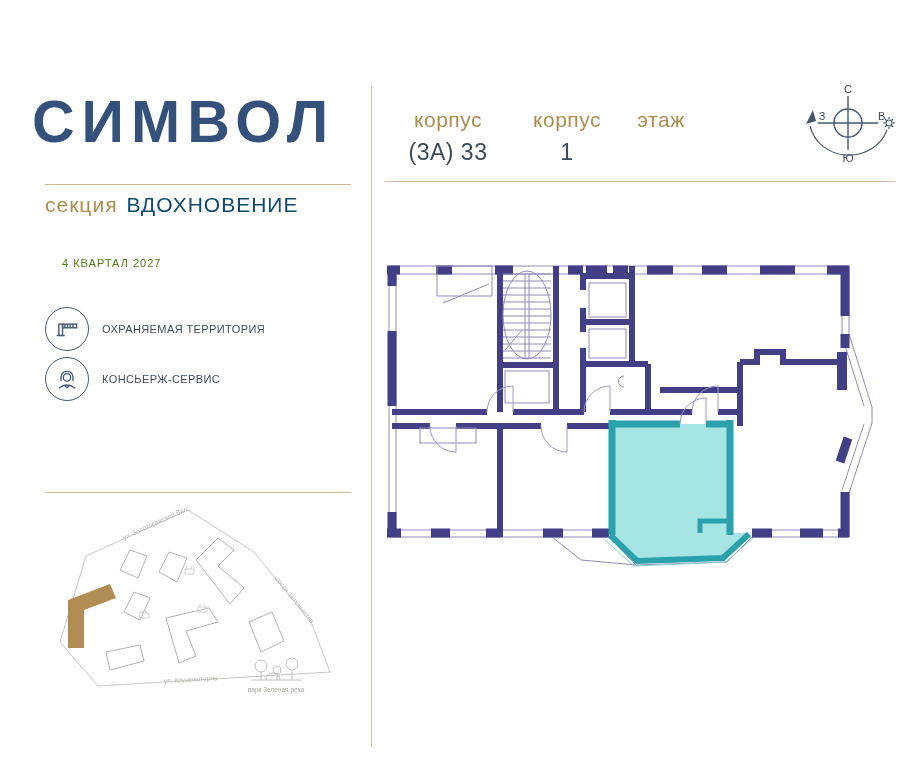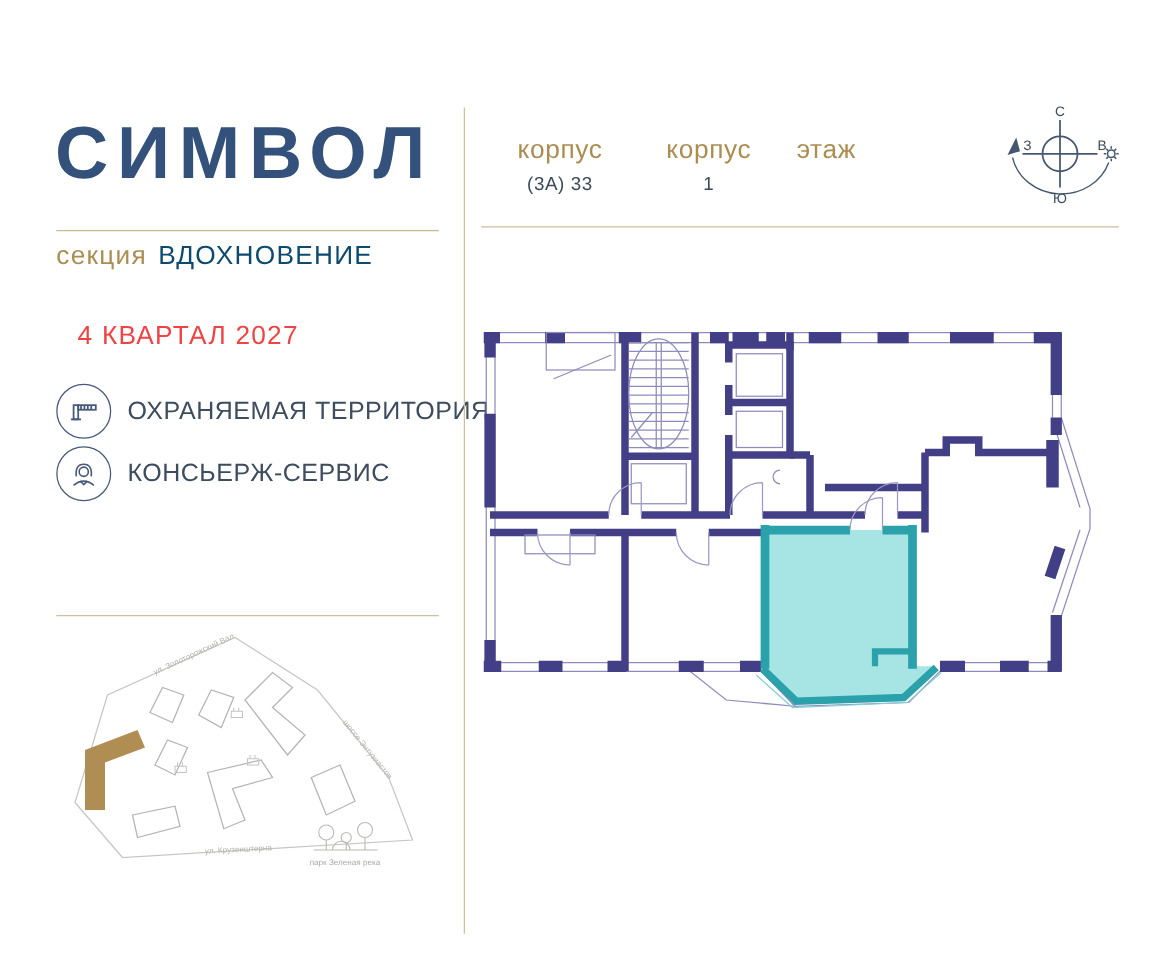--- a/index.html
+++ b/index.html
@@ -6,46 +6,46 @@
   html,body { background:#ffffff; }
   body {
     width:922px; height:768px; position:relative; overflow:hidden;
     font-family:"Liberation Sans","DejaVu Sans",sans-serif;
     -webkit-font-smoothing:antialiased;
   }
   .abs { position:absolute; }
 
   
   .logo-title {
-    left:44px; top:88px; font-size:59px; font-weight:700;
+    left:32px; top:88px; font-size:59px; font-weight:700;
     letter-spacing:7px; color:#33517a;
   }
   .logo-rule { left:45px; top:184px; width:306px; height:1px; background:#c7ba8b; }
   .logo-sub { left:45px; top:193px; font-size:21px; letter-spacing:1px; white-space:nowrap; }
   .logo-sub .pre { color:#ab8d52; margin-right:9px; }
   .logo-sub .name { color:#0c4a6e; }
 
-  .completion { left:62px; top:257px; font-size:21px; letter-spacing:1px; color:#ef4444; }
+  .completion { left:62px; top:257px; font-size:11px; letter-spacing:1px; color:#4d7c0f; }
 
   .feature { left:45px; height:44px; display:flex; align-items:center; }
   .feature.f1 { top:307px; }
   .feature.f2 { top:357px; }
   .feature .ring {
     width:44px; height:44px; border-radius:50%; border:1.6px solid #46597a;
     display:flex; align-items:center; justify-content:center; flex:0 0 auto;
   }
-  .feature .lbl { margin-left:13px; font-size:20px; letter-spacing:0.4px; color:#3d4c5e; white-space:nowrap; }
+  .feature .lbl { margin-left:13px; font-size:11px; letter-spacing:0.4px; color:#3d4c5e; white-space:nowrap; }
 
   .left-rule { left:45px; top:492px; width:306px; height:1px; background:#cdc09a; }
   .v-rule { left:371px; top:86px; width:1px; height:661px; background:#cdc09a; }
 
   
   .field { text-align:center; }
   .field .flabel { font-size:21px; letter-spacing:0.5px; color:#ab8d52; }
-  .field .fvalue { font-size:15px; letter-spacing:0.5px; color:#3b4a59; margin-top:7px; }
+  .field .fvalue { font-size:23px; letter-spacing:0.5px; color:#3b4a59; margin-top:7px; }
   .field.k { left:385px; top:108px; width:126px; }
   .field.s { left:513px; top:108px; width:108px; }
   .field.e { left:604px; top:108px; width:114px; }
   .header-rule { left:385px; top:181px; width:510px; height:1px; background:#cdc09a; }
 
   svg text { font-family:"Liberation Sans","DejaVu Sans",sans-serif; }
   .compass-letter { font-size:11px; fill:#3d4c5e; }
   .street-label { font-size:6.5px; fill:#b3b3ae; }
   .park-label { font-size:6.5px; fill:#a9a9a4; }
 </style>

